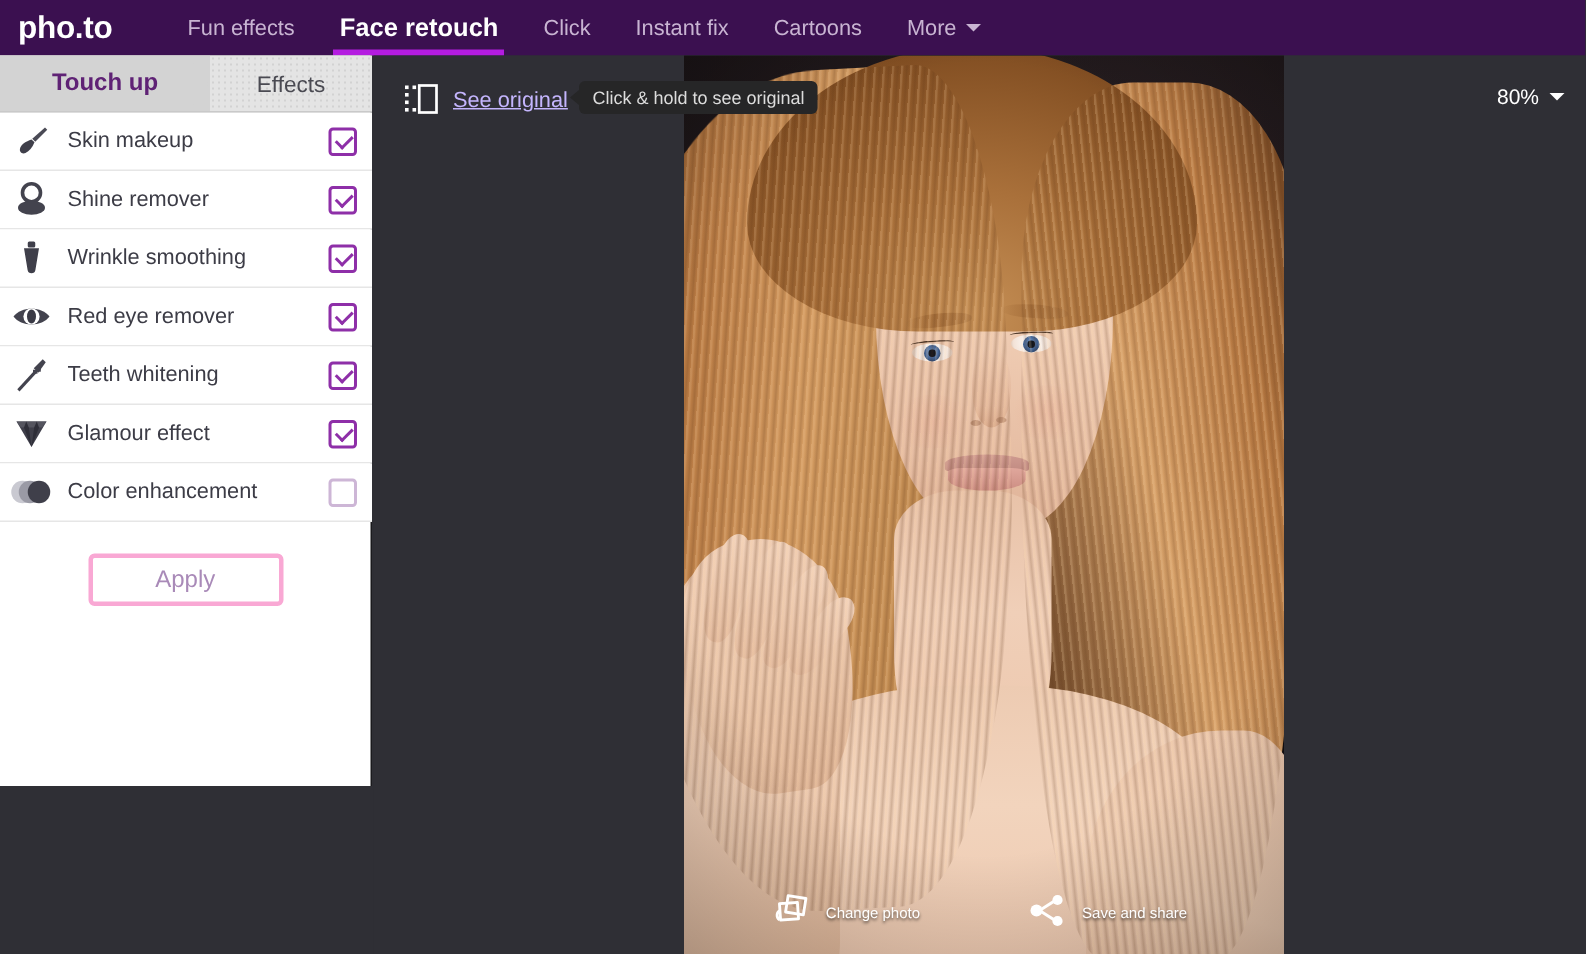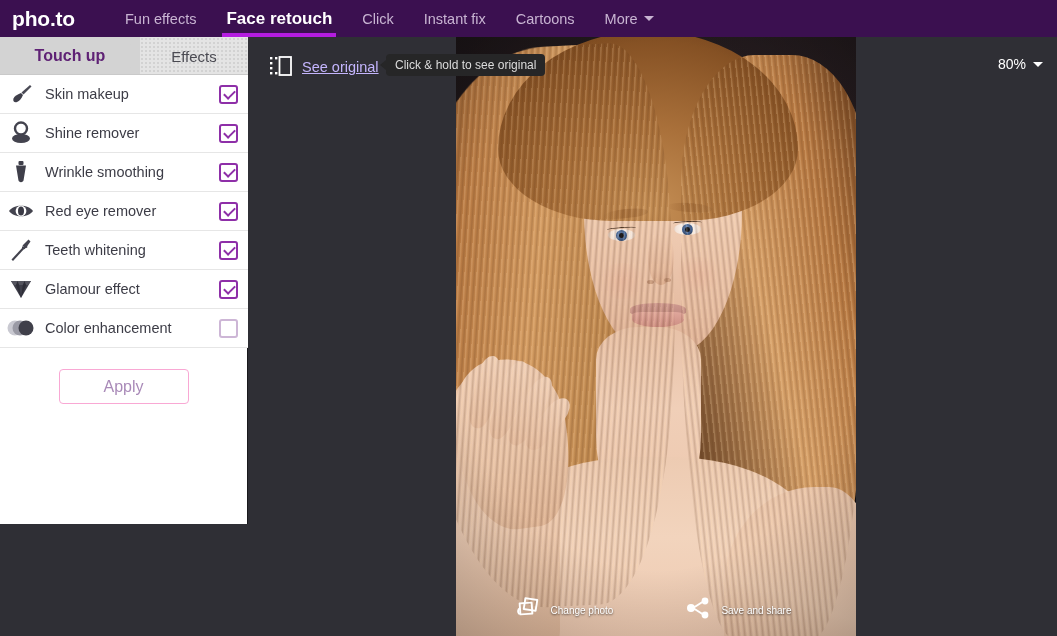--- a/index.html
+++ b/index.html
@@ -90,21 +90,21 @@
   .cbox.off { border-color: #cdb6d6; }
   .cbox.on::after {
     content: ""; position: absolute; left: 3px; top: 3px;
     width: 9px; height: 5px;
     border-left: 2px solid #8e2fa8; border-bottom: 2px solid #8e2fa8;
     transform: rotate(-45deg);
   }
 
   .applywrap { display: flex; justify-content: center; padding-top: 21px; }
   .applybtn {
-    width: 130px; height: 35px; border: 1px solid #f9a8d4; border-radius: 4px;
+    width: 130px; height: 35px; border: 3px solid #f9a8d4; border-radius: 4px;
     background: #ffffff; color: #a98ab8; font-size: 16px;
     font-family: "Liberation Sans", sans-serif; cursor: pointer;
   }
 
   
   .canvas {
     position: absolute; left: 249px; top: 37px;
     width: 808px; height: 599px; background: #2f2f35; overflow: hidden;
   }
 

